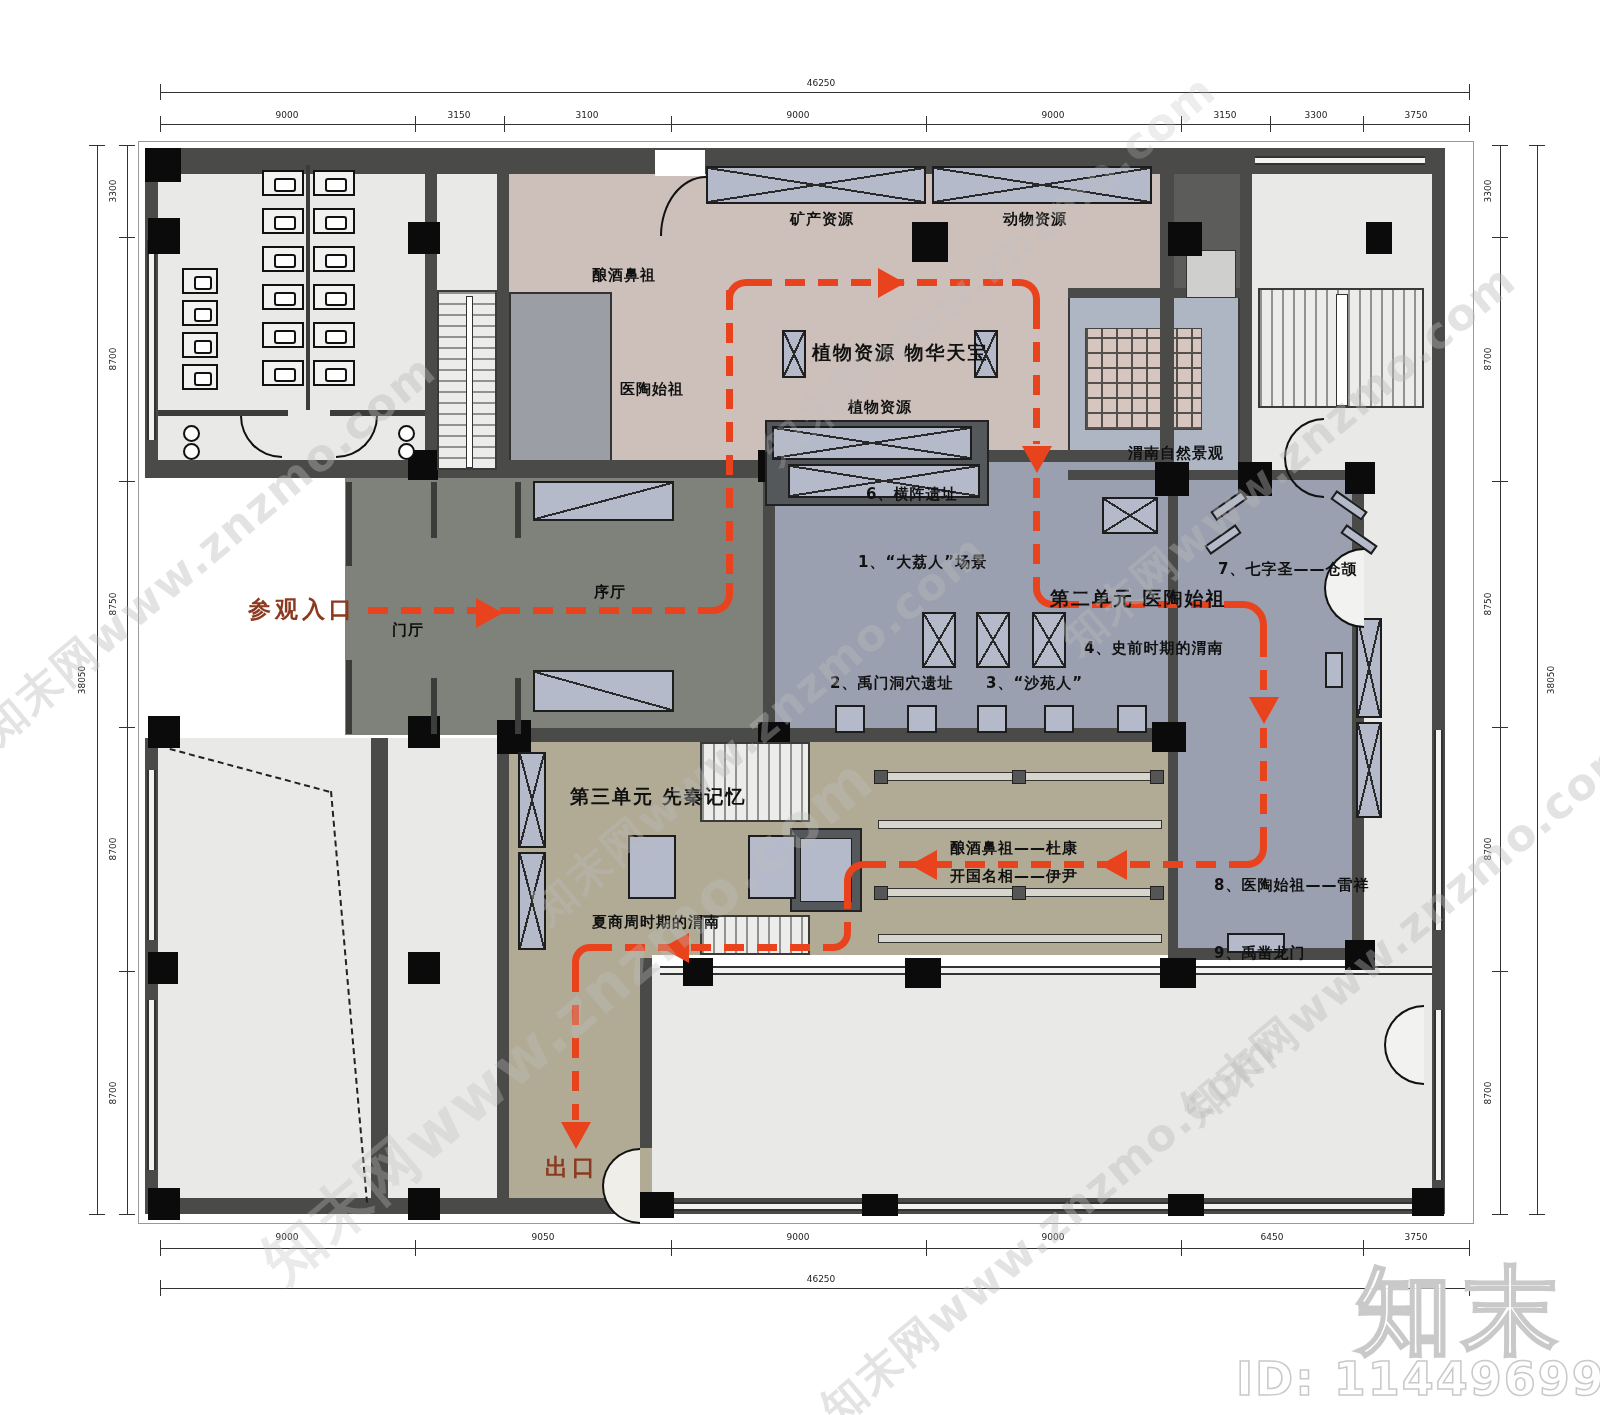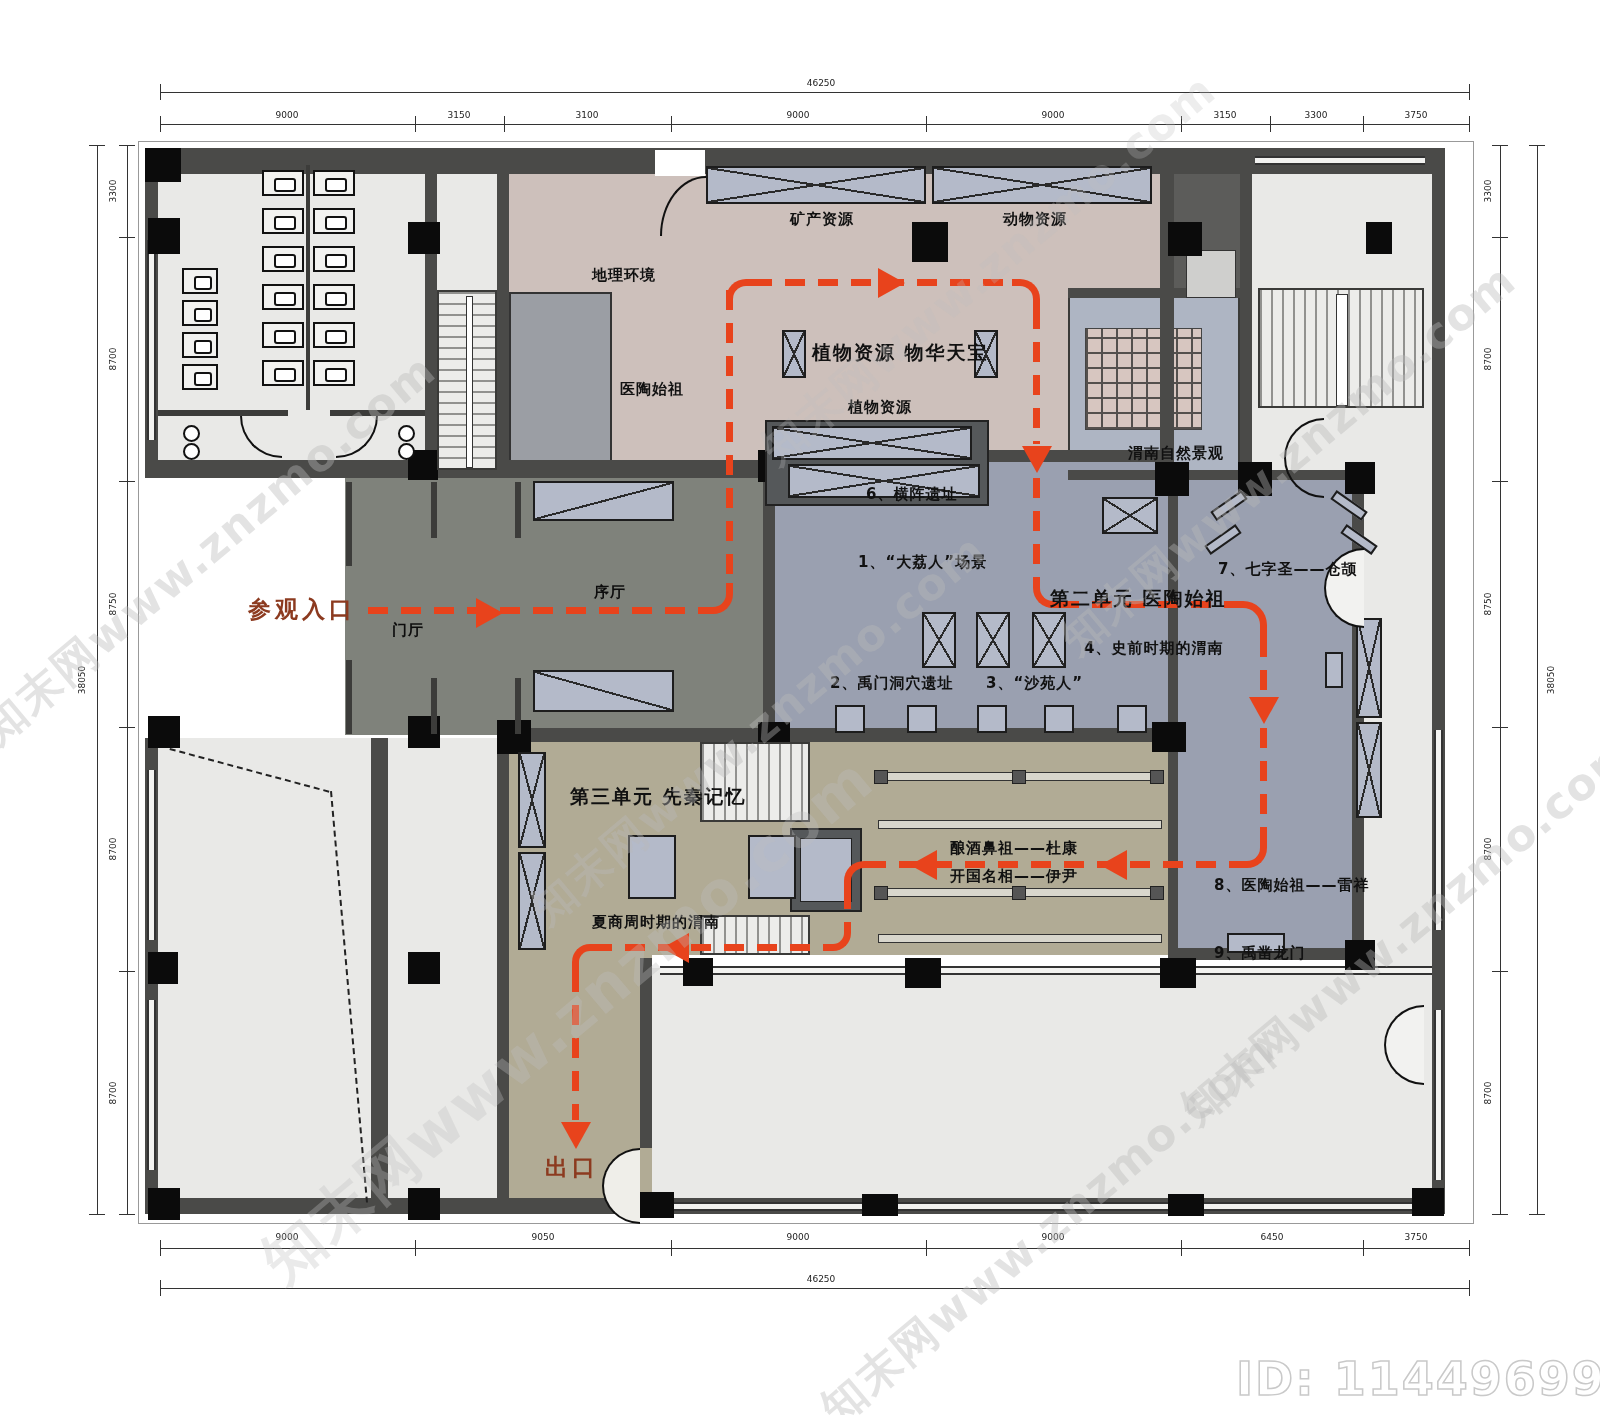--- a/index.html
+++ b/index.html
@@ -291,21 +291,21 @@
   <div class="rd-v" style="left:844px;top:889px;height:38px;"></div>
   <div class="cnr" style="left:827px;top:925px;width:24px;height:26px;border-right-width:7px;border-bottom-width:7px;border-bottom-right-radius:18px;"></div>
   <div class="rd-h" style="left:592px;top:944px;width:235px;"></div>
   <div class="ar left" style="left:662px;top:933px;"></div>
   <div class="cnr" style="left:572px;top:944px;width:22px;height:28px;border-left-width:7px;border-top-width:7px;border-top-left-radius:18px;"></div>
   <div class="rd-v" style="left:572px;top:972px;height:148px;"></div>
   <div class="ar down" style="left:561px;top:1122px;"></div>
 
   <div class="lbl" style="left:790px;top:210px;">矿产资源</div>
   <div class="lbl" style="left:1003px;top:210px;">动物资源</div>
-  <div class="lbl" style="left:592px;top:266px;">地理环境</div>
+  <div class="lbl" style="left:592px;top:266px;">酿酒鼻祖</div>
   <div class="lbl big" style="left:812px;top:340px;">植物资源 物华天宝</div>
   <div class="lbl" style="left:620px;top:380px;">医陶始祖</div>
   <div class="lbl" style="left:848px;top:398px;">植物资源</div>
   <div class="lbl" style="left:1128px;top:444px;">渭南自然景观</div>
   <div class="lbl" style="left:866px;top:485px;">6、横阵遗址</div>
   <div class="lbl" style="left:858px;top:553px;">1、“大荔人”场景</div>
   <div class="lbl" style="left:1218px;top:560px;">7、七字圣——仓颉</div>
   <div class="lbl big" style="left:1050px;top:586px;">第二单元 医陶始祖</div>
   <div class="lbl" style="left:1084px;top:639px;">4、史前时期的渭南</div>
   <div class="lbl" style="left:830px;top:674px;">2、禹门洞穴遗址</div>
@@ -398,15 +398,16 @@
   <span class="dnum vert" style="left:1551px;top:680px;">38050</span>
 
   <span class="wm" style="left:-80px;top:520px;">知末网www.znzmo.com</span>
   <span class="wm" style="left:180px;top:980px;font-size:60px;color:rgba(190,190,190,0.33);">知末网www.znzmo.com</span>
   <span class="wm" style="left:470px;top:700px;">知末网www.znzmo.com</span>
   <span class="wm" style="left:760px;top:1200px;">知末网www.znzmo.com</span>
   <span class="wm" style="left:1000px;top:430px;">知末网www.znzmo.com</span>
   <span class="wm" style="left:1120px;top:900px;">知末网www.znzmo.com</span>
   <span class="wm" style="left:700px;top:240px;color:rgba(190,190,190,0.28);">知末网www.znzmo.com</span>
 
+  <span class="outline-txt" style="left:1356px;top:1248px;font-size:96px;letter-spacing:10px;">知末</span>
   <span class="outline-txt" style="left:1236px;top:1352px;font-size:46px;-webkit-text-stroke:1.5px #c9c9c9;letter-spacing:2px;">ID: 1144969903</span>
 
 </div>
 
 </body></html>

